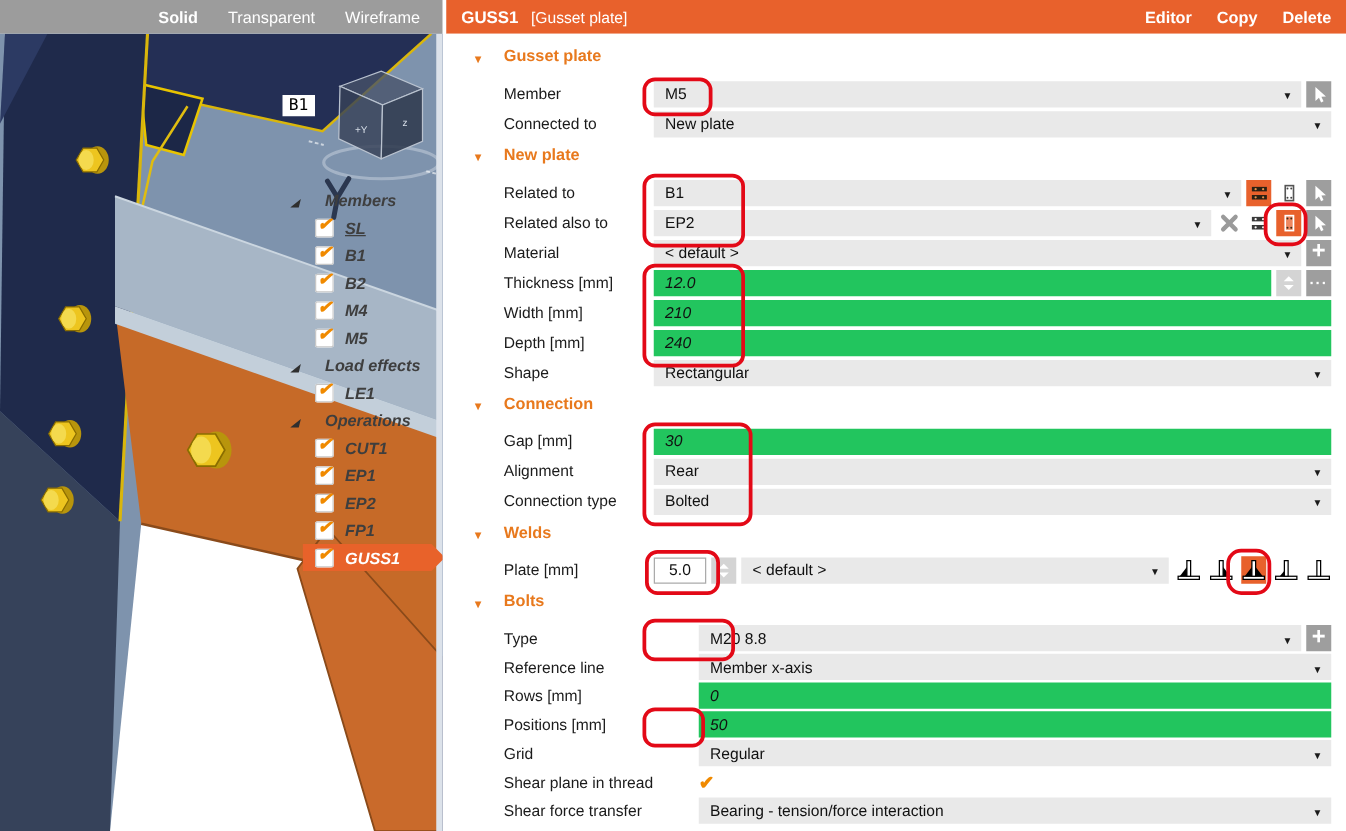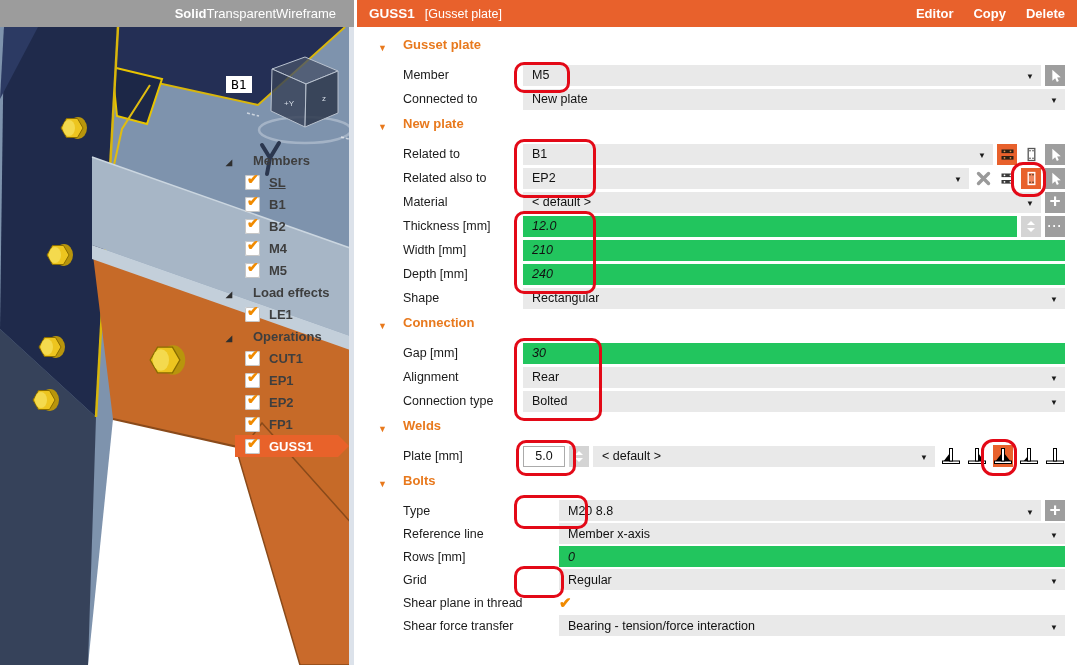--- a/index.html
+++ b/index.html
@@ -3,32 +3,32 @@
 <meta charset="utf-8">
 <style>
   html,body{margin:0;padding:0;}
   body{width:1077px;height:665px;overflow:hidden;background:#fff;
        font-family:"Liberation Sans",sans-serif;-webkit-font-smoothing:antialiased;}
   .app{display:flex;width:1077px;height:665px;}
 
   
   .left-col{width:354px;flex:none;display:flex;flex-direction:column;}
   .view-toolbar{height:27px;background:#9C9C9C;display:flex;align-items:center;
-    justify-content:flex-end;padding-right:18px;color:#fff;font-size:13px;}
+    justify-content:flex-end;gap:24px;padding-right:18px;color:#fff;font-size:13px;}
   .view-toolbar .vt-item{cursor:default;}
   .vt-active{font-weight:bold;}
   .viewport{position:relative;flex:1;overflow:hidden;background:#7E93AD;}
   .viewport svg{display:block;}
 
   .b1tag{position:absolute;left:226px;top:49px;background:#fff;color:#000;
     font-family:"DejaVu Sans Mono",monospace;font-size:13px;line-height:17px;padding:0 5px;}
 
   
-  .tree{position:absolute;left:217px;top:122px;width:128px;font-size:13px;
-    font-weight:bold;color:#3E3E3E;}
+  .tree{position:absolute;left:224px;top:122px;width:128px;font-size:13px;
+    font-weight:bold;color:#3E3E3E;font-style:italic;}
   .titem{height:22px;display:flex;align-items:center;position:relative;}
   .texp{width:18px;padding-left:9px;flex:none;}
   .texp::before{content:"◢";font-size:8px;color:#2f2f2f;}
   .titem.item{padding-left:28px;}
   .tcheck{width:15px;height:15px;background:#fff;border-radius:2px;position:relative;
     flex:none;box-shadow:inset 0 0 0 1px #c6c6c6;z-index:1;}
   .tcheck::after{content:"✔";position:absolute;left:2px;top:-4px;color:#F08A00;font-size:14px;}
   .tlabel{margin-left:9px;z-index:1;white-space:nowrap;}
   .underline{text-decoration:underline;}
   .selbg{position:absolute;left:18px;top:0;bottom:0;width:114px;background:#E8622A;
@@ -532,20 +532,28 @@
         </div>
         <div class="row">
           <div class="rlabel">Rows [mm]</div>
           <div class="rctrl">
             <div class="inp">
               <span>0</span>
             </div>
           </div>
         </div>
         <div class="row">
+          <div class="rlabel">Positions [mm]</div>
+          <div class="rctrl">
+            <div class="inp">
+              <span>50</span>
+            </div>
+          </div>
+        </div>
+        <div class="row">
           <div class="rlabel">Grid</div>
           <div class="rctrl">
             <div class="dd">
               <span class="dd-val">Regular</span>
               <span class="caret"></span>
             </div>
           </div>
         </div>
         <div class="row">
           <div class="rlabel">Shear plane in thread</div>

